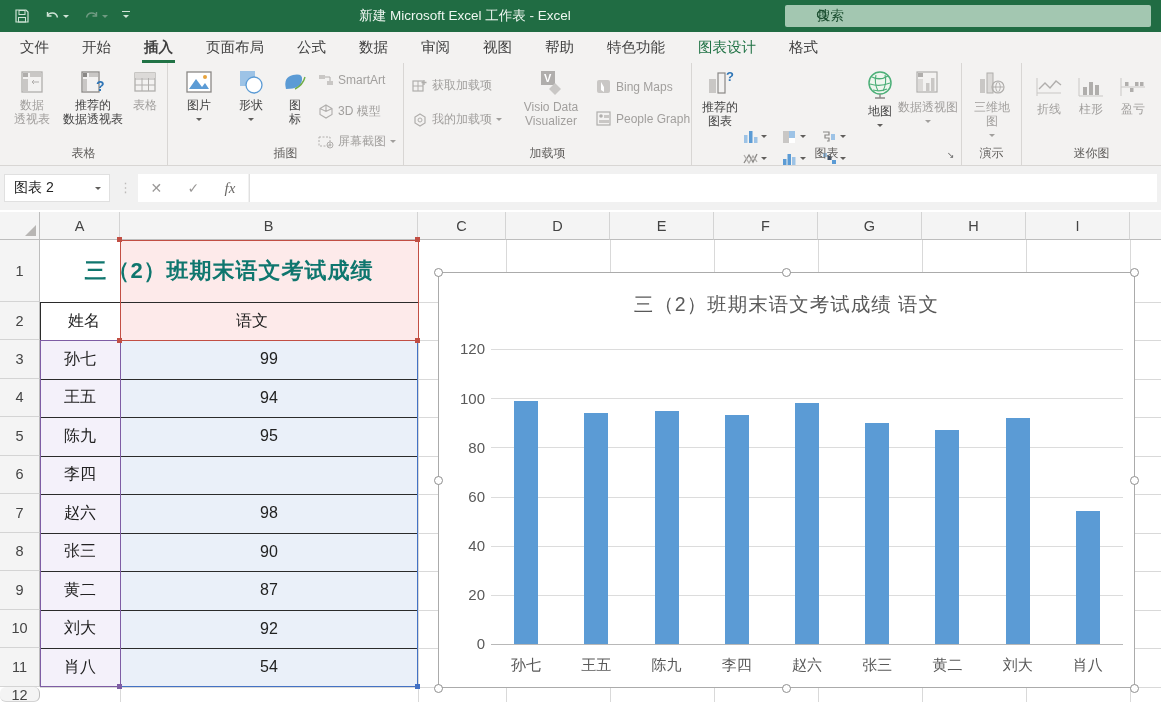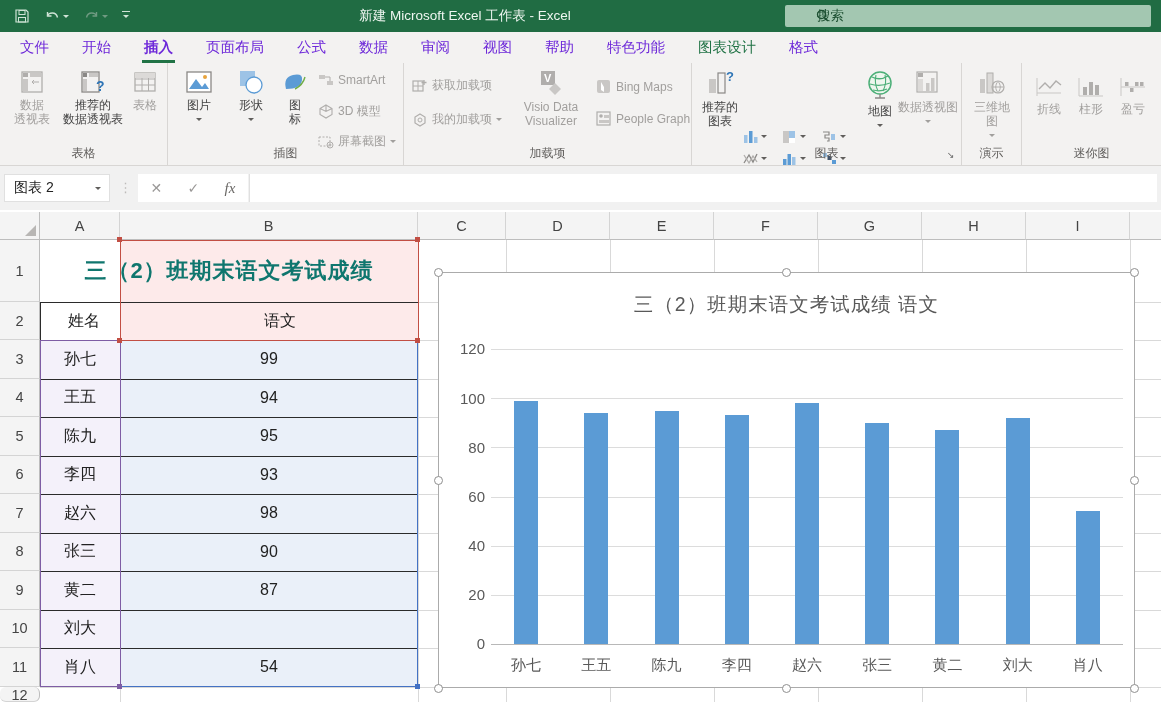--- a/index.html
+++ b/index.html
@@ -10,21 +10,21 @@
   .qat { position:absolute; left:14px; top:0; height:32px; display:flex; align-items:center; gap:14px; }
   .qat .btn { display:flex; align-items:center; gap:2px; }
   .tri-down { width:0; height:0; border:3.5px solid transparent; border-top-color:#cfe3d6; margin-top:4px; }
   .tri-down.dim { border-top-color:#6f9a82; }
   .win-title { position:absolute; left:465px; top:0; height:32px; transform:translateX(-50%); display:flex; align-items:center; color:#eef6f0; font-size:13.5px; white-space:nowrap; }
   .searchbox { position:absolute; left:785px; top:5px; width:366px; height:22px; background:#a3c7b1; border-radius:2px; display:flex; align-items:center; padding-left:32px; gap:10px; color:#1c4f31; font-size:13.5px; }
   .searchbox .mag { position:absolute; left:30px; top:3px; }
 
   
   .tabrow { position:absolute; left:0; top:32px; width:1161px; height:31px; background:#f3f2f1; display:flex; align-items:stretch; padding-left:8px; }
-  .tab { display:flex; align-items:center; padding:0 12px; margin-right:9px; font-size:14.5px; color:#6d28d9; position:relative; cursor:default; }
+  .tab { display:flex; align-items:center; padding:0 12px; margin-right:9px; font-size:14.5px; color:#404040; position:relative; cursor:default; }
   .tab.active { font-weight:bold; }
   .tab.active::after { content:""; position:absolute; left:10px; right:10px; bottom:0; height:3px; background:#217346; }
   .tab.contextual { color:#217346; }
 
   
   .ribbon { position:absolute; left:0; top:63px; width:1161px; height:103px; background:#f3f2f1; border-bottom:1px solid #d8d6d4; }
   .rgroup { position:absolute; top:0; height:102px; border-right:1px solid #d8d6d4; }
   .glabel { position:absolute; bottom:3px; left:0; right:0; text-align:center; font-size:12px; color:#605e5c; }
   .bigbtn { position:absolute; display:flex; flex-direction:column; align-items:center; gap:3px; font-size:12px; color:#444; text-align:center; line-height:14px; white-space:pre-line; }
   .bigbtn.dis, .smbtn.dis { color:#a19f9d; }
@@ -516,53 +516,53 @@
   <div class="tbh" style="top:243.5px"></div>
     <div class="tbh" style="top:282px"></div>
   <div class="tbh" style="top:320.5px"></div>
     <div class="tbh" style="top:359px"></div>
   <div class="tbh" style="top:397.5px"></div>
     <div class="tbh" style="top:436px"></div>
   <div class="tbv"></div>
 
   <div class="cell-title">三（2）班期末语文考试成绩</div>
   <div class="hdr2" style="left:40px;width:88px">姓名</div>
-  <div class="hdr2" style="left:132px;width:296px">语文</div>
+  <div class="hdr2" style="left:104px;width:296px">语文</div>
   <div class="tbody">
 
   <div class="trow">
         <div class="tcell name">孙七</div>
         <div class="tcell score">99</div>
       </div>
       <div class="trow">
         <div class="tcell name">王五</div>
         <div class="tcell score">94</div>
       </div>
       <div class="trow">
         <div class="tcell name">陈九</div>
         <div class="tcell score">95</div>
       </div>
       <div class="trow">
         <div class="tcell name">李四</div>
-        <div class="tcell score">93</div>
       </div>
       <div class="trow">
         <div class="tcell name">赵六</div>
         <div class="tcell score">98</div>
       </div>
       <div class="trow">
         <div class="tcell name">张三</div>
         <div class="tcell score">90</div>
       </div>
       <div class="trow">
         <div class="tcell name">黄二</div>
         <div class="tcell score">87</div>
       </div>
       <div class="trow">
         <div class="tcell name">刘大</div>
+        <div class="tcell score">92</div>
       </div>
       <div class="trow">
         <div class="tcell name">肖八</div>
         <div class="tcell score">54</div>
       </div>
     </div>
 
   <div class="sel sel-blue"></div>
   <div class="sel sel-purple"></div>
   <div class="sel sel-red"></div>

